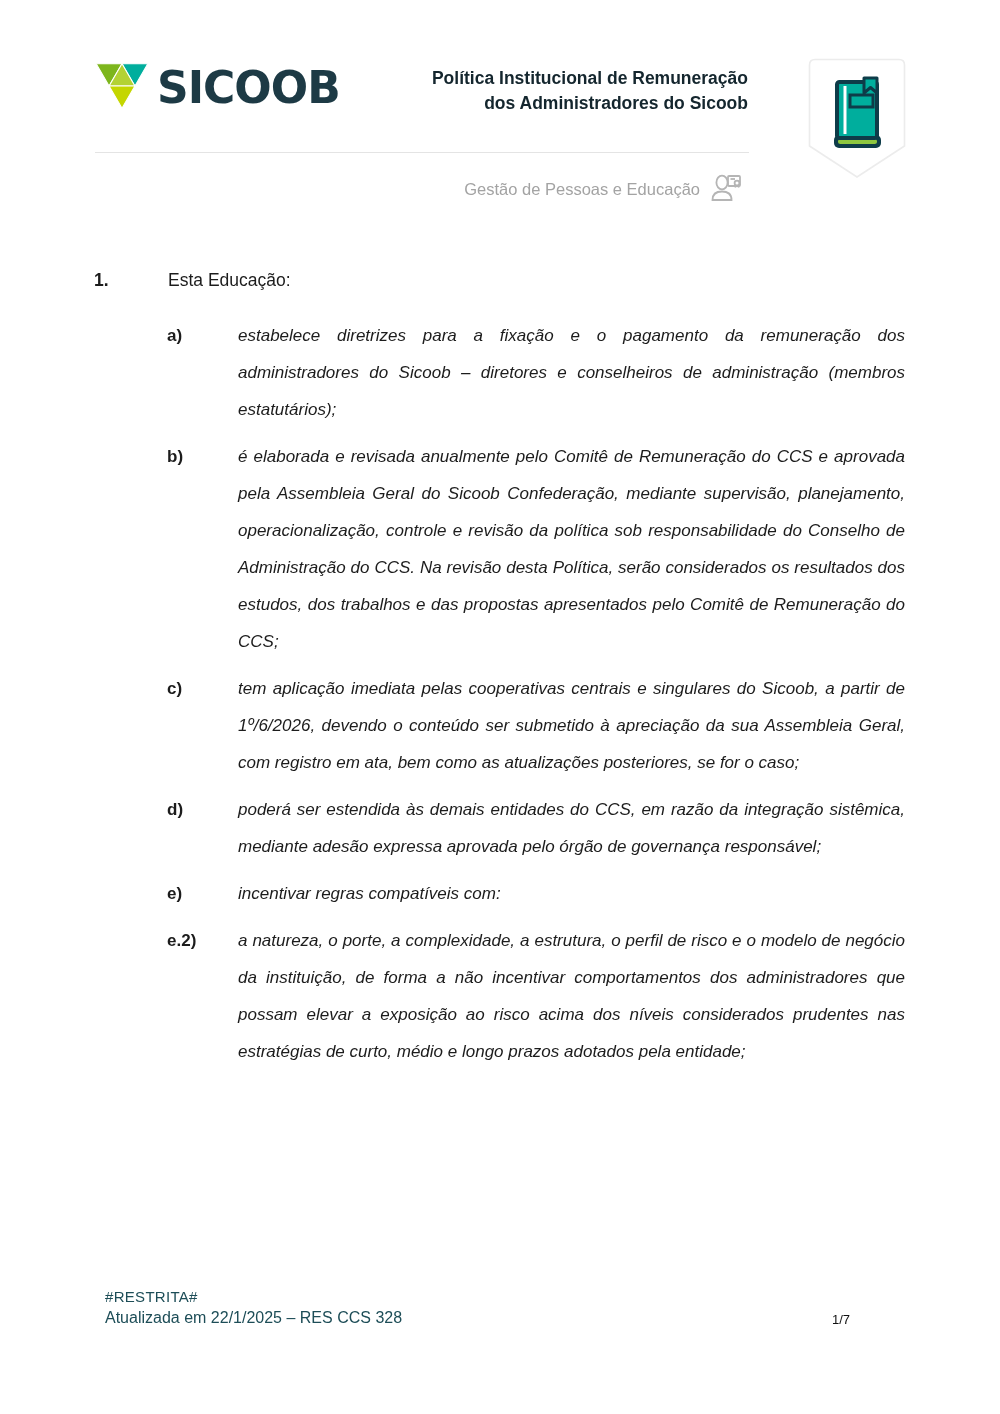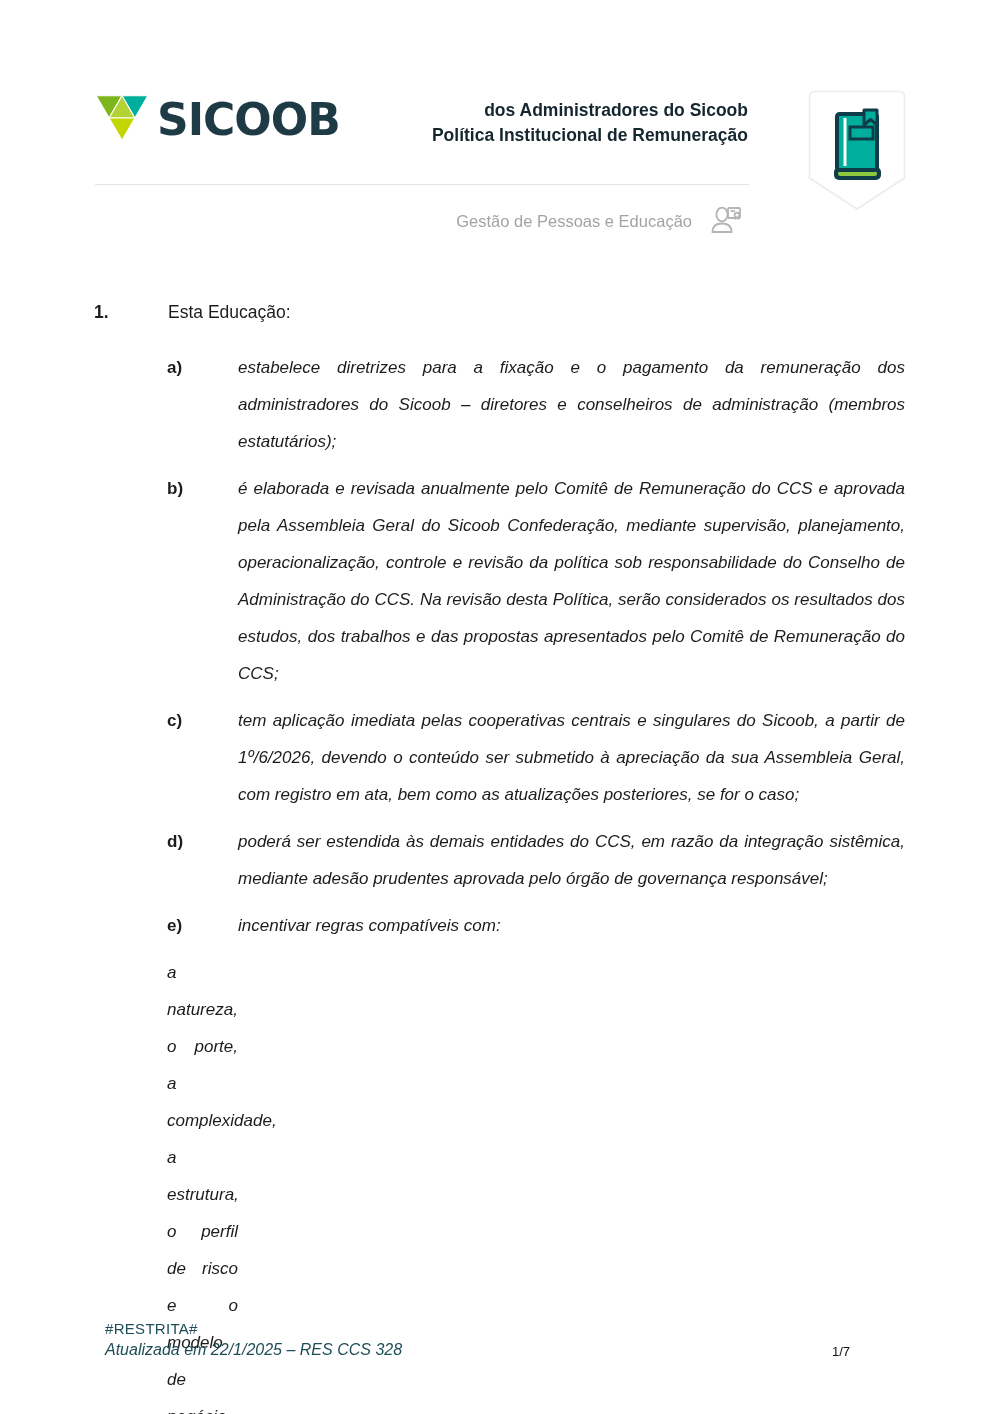--- a/index.html
+++ b/index.html
@@ -4,21 +4,21 @@
 <style>
   html,body{margin:0;padding:0;}
   body{
     width:1000px;height:1414px;
     background:#ffffff;
     font-family:"Liberation Sans", sans-serif;
     color:#1c1c1c;
     position:relative;
     overflow:hidden;
   }
-  .page{position:absolute;inset:0;margin-top:32px;}
+  .page{position:absolute;inset:0;}
 
   
   .header{position:absolute;top:0;left:0;right:0;height:230px;}
   .logo{position:absolute;left:95px;top:62px;display:flex;align-items:center;gap:8px;}
   .logo-word{
     font-family:"DejaVu Sans", sans-serif;
     font-weight:bold;font-size:44px;letter-spacing:-1px;
     color:#1d3a45;line-height:1;
   }
   .doc-title{
@@ -26,21 +26,21 @@
     text-align:right;font-weight:bold;font-size:17.5px;line-height:25px;
     color:#14262e;
   }
   .badge{position:absolute;left:808px;top:58px;}
   .header-rule{
     position:absolute;top:152px;left:95px;width:654px;height:1px;
     background:#e4e4e4;
   }
   .department{
     position:absolute;top:172px;right:258px;width:480px;
-    display:flex;justify-content:flex-end;align-items:center;gap:18px;
+    display:flex;justify-content:flex-end;align-items:center;gap:10px;
     color:#a3a3a3;font-size:16.5px;
   }
 
   
   .content{position:absolute;top:262px;left:94px;right:95px;}
   .section-head{
     display:grid;grid-template-columns:74px 1fr;
     font-size:17.5px;line-height:37px;margin-bottom:18px;
   }
   .section-num{font-weight:bold;}
@@ -48,21 +48,21 @@
   .item{
     display:grid;grid-template-columns:71px 1fr;
     font-size:17px;line-height:37px;margin-bottom:10px;
   }
   .item-label{font-weight:bold;}
   .item-text{text-align:justify;text-justify:inter-word;font-style:italic;}
 
   
   .footer{position:absolute;left:105px;right:95px;top:1288px;}
   .restrita{color:#1d4d57;font-weight:normal;font-size:15px;letter-spacing:.3px;}
-  .updated{color:#1d4d57;font-size:16px;margin-top:4px;font-style:italic;}
+  .updated{color:#1d4d57;font-size:16px;margin-top:4px;}
   .pageno{position:absolute;right:55px;top:24px;color:#111;font-size:13px;}
 </style>
 </head>
 <body>
 
 <div class="page">
 
   <div class="header">
 
     <div class="logo">
@@ -71,22 +71,22 @@
           <polygon points="1,2 30,2 15.5,27" fill="#7DB61C" stroke="#ffffff" stroke-width="1.2"></polygon>
           <polygon points="30,2 59,2 44.5,27" fill="#00AE9D" stroke="#ffffff" stroke-width="1.2"></polygon>
           <polygon points="30,2 15.5,27 44.5,27" fill="#B3D234" stroke="#ffffff" stroke-width="1.2"></polygon>
           <polygon points="15.5,27 44.5,27 30,52" fill="#C4D600" stroke="#ffffff" stroke-width="1.2"></polygon>
         </svg>
       </span>
       <span class="logo-word">SICOOB</span>
     </div>
 
     <div class="doc-title">
+      <div>Política Institucional de Remuneração</div>
       <div>dos Administradores do Sicoob</div>
-      <div>Política Institucional de Remuneração</div>
     </div>
 
     <div class="badge">
       <svg width="98" height="122" viewBox="0 0 98 122" aria-hidden="true">
         <path d="M7,1.5 H91 Q96.5,1.5 96.5,7 V88 L49,119 L1.5,88 V7 Q1.5,1.5 7,1.5 Z" fill="#ffffff" stroke="#ececec" stroke-width="1.6"></path>
         <g transform="translate(25,21)">
           <rect x="1" y="56" width="47" height="13" rx="5" fill="#0E3C49"></rect>
           <rect x="5" y="60" width="39" height="5" rx="2.5" fill="#8DC63F"></rect>
           <rect x="4" y="3" width="40" height="56" rx="2.5" fill="#00AE9D" stroke="#0E3C49" stroke-width="4"></rect>
           <line x1="12" y1="7" x2="12" y2="55" stroke="#ffffff" stroke-width="3"></line>
@@ -131,30 +131,31 @@
         <span class="item-text">é elaborada e revisada anualmente pelo Comitê de Remuneração do CCS e aprovada pela Assembleia Geral do Sicoob Confederação, mediante supervisão, planejamento, operacionalização, controle e revisão da política sob responsabilidade do Conselho de Administração do CCS. Na revisão desta Política, serão considerados os resultados dos estudos, dos trabalhos e das propostas apresentados pelo Comitê de Remuneração do CCS;</span>
       </div>
 
       <div class="item">
         <span class="item-label">c)</span>
         <span class="item-text">tem aplicação imediata pelas cooperativas centrais e singulares do Sicoob, a partir de 1º/6/2026, devendo o conteúdo ser submetido à apreciação da sua Assembleia Geral, com registro em ata, bem como as atualizações posteriores, se for o caso;</span>
       </div>
 
       <div class="item">
         <span class="item-label">d)</span>
-        <span class="item-text">poderá ser estendida às demais entidades do CCS, em razão da integração sistêmica, mediante adesão prudentes aprovada pelo órgão de governança responsável;</span>
+        <span class="item-text">poderá ser estendida às demais entidades do CCS, em razão da integração sistêmica, mediante adesão expressa aprovada pelo órgão de governança responsável;</span>
       </div>
 
       <div class="item">
         <span class="item-label">e)</span>
         <span class="item-text">incentivar regras compatíveis com:</span>
       </div>
 
 
       <div class="item">
+        <span class="item-label">e.2)</span>
         <span class="item-text">a natureza, o porte, a complexidade, a estrutura, o perfil de risco e o modelo de negócio da instituição, de forma a não incentivar comportamentos dos administradores que possam elevar a exposição ao risco acima dos níveis considerados prudentes nas estratégias de curto, médio e longo prazos adotados pela entidade;</span>
       </div>
     </div>
 
   </div>
 
   <div class="footer">
     <div class="restrita">#RESTRITA#</div>
     <div class="updated">Atualizada em 22/1/2025 – RES CCS 328</div>
     <div class="pageno">1/7</div>

